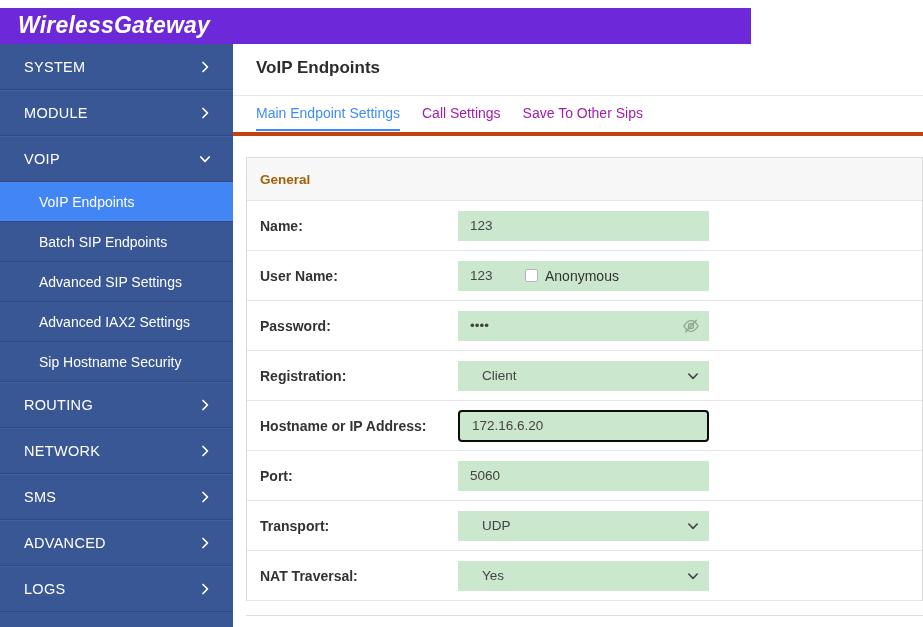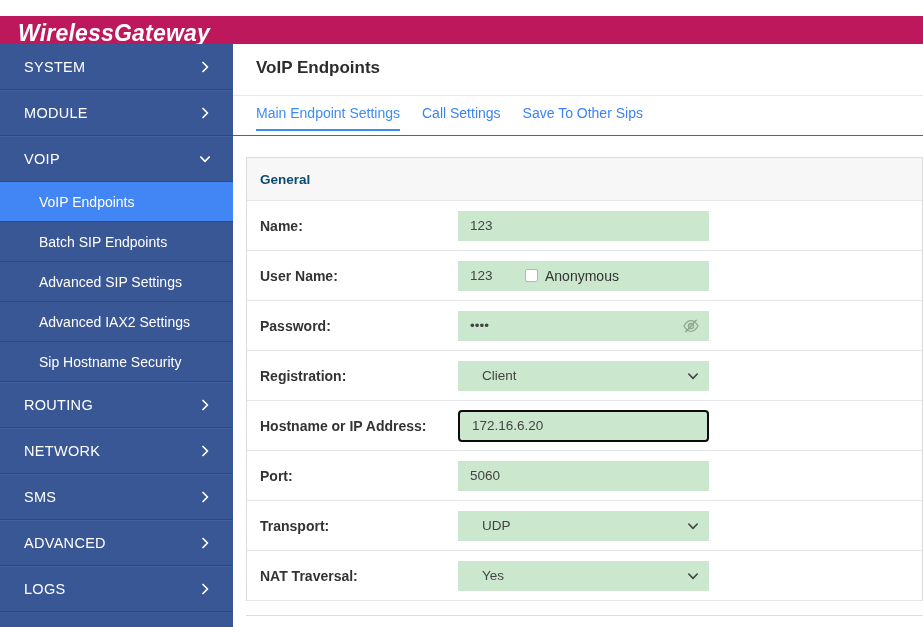--- a/index.html
+++ b/index.html
@@ -6,22 +6,22 @@
   html, body {
     width: 923px; height: 627px;
     font-family: "Liberation Sans", sans-serif;
     background: #ffffff;
     overflow: hidden;
   }
   #app { position: relative; width: 923px; height: 627px; }
 
   
   .topbar {
-    position: absolute; left: 0; top: 16px; width: 923px; height: 44px;
-    background: #be185d;
+    position: absolute; left: 0; top: 8px; width: 751px; height: 44px;
+    background: #6d28d9;
     border-bottom: 1px solid #32497f;
   }
   .brand {
     position: absolute; left: 18px; top: 4px;
     font-size: 23px; font-style: italic; font-weight: bold;
     color: #ffffff; letter-spacing: 0.2px;
     font-family: "Liberation Sans", sans-serif;
     white-space: nowrap;
   }
 
@@ -81,28 +81,28 @@
   }
   .page-title {
     position: absolute; left: 23px; top: 14px;
     font-size: 17px; font-weight: bold; color: #2c2c2c;
     white-space: nowrap;
   }
 
   .tabs {
     position: relative;
     height: 40px;
-    border-bottom: 1px solid #c2410c;
+    border-bottom: 4px solid #c2410c;
     display: flex; align-items: flex-start;
     padding-left: 23px;
   }
   .tab {
     position: relative;
     font-size: 14px;
-    color: #3b82f6;
+    color: #a21caf;
     padding: 9px 0 10px 0;
     margin-right: 22px;
     cursor: pointer;
     white-space: nowrap;
   }
   .tab.active { color: #3f8bf5; }
   .tab.active::after {
     content: "";
     position: absolute; left: 0; right: 0; bottom: 0;
     height: 2px; background: #3f8bf5;
@@ -122,21 +122,21 @@
     height: 50px;
     border-bottom: 1px solid #e6e6e6;
     display: flex; align-items: center;
   }
   .frow.section-head {
     background: #f7f7f7;
     height: 43px;
   }
   .section-title {
     margin-left: 13px;
-    font-size: 13.5px; font-weight: bold; color: #0c4a6e;
+    font-size: 13.5px; font-weight: bold; color: #a16207;
   }
   .flabel {
     width: 211px;
     padding-left: 13px;
     font-size: 14px; font-weight: bold; color: #333333;
     white-space: nowrap;
   }
   .fctl { position: relative; }
 
   .inp {

